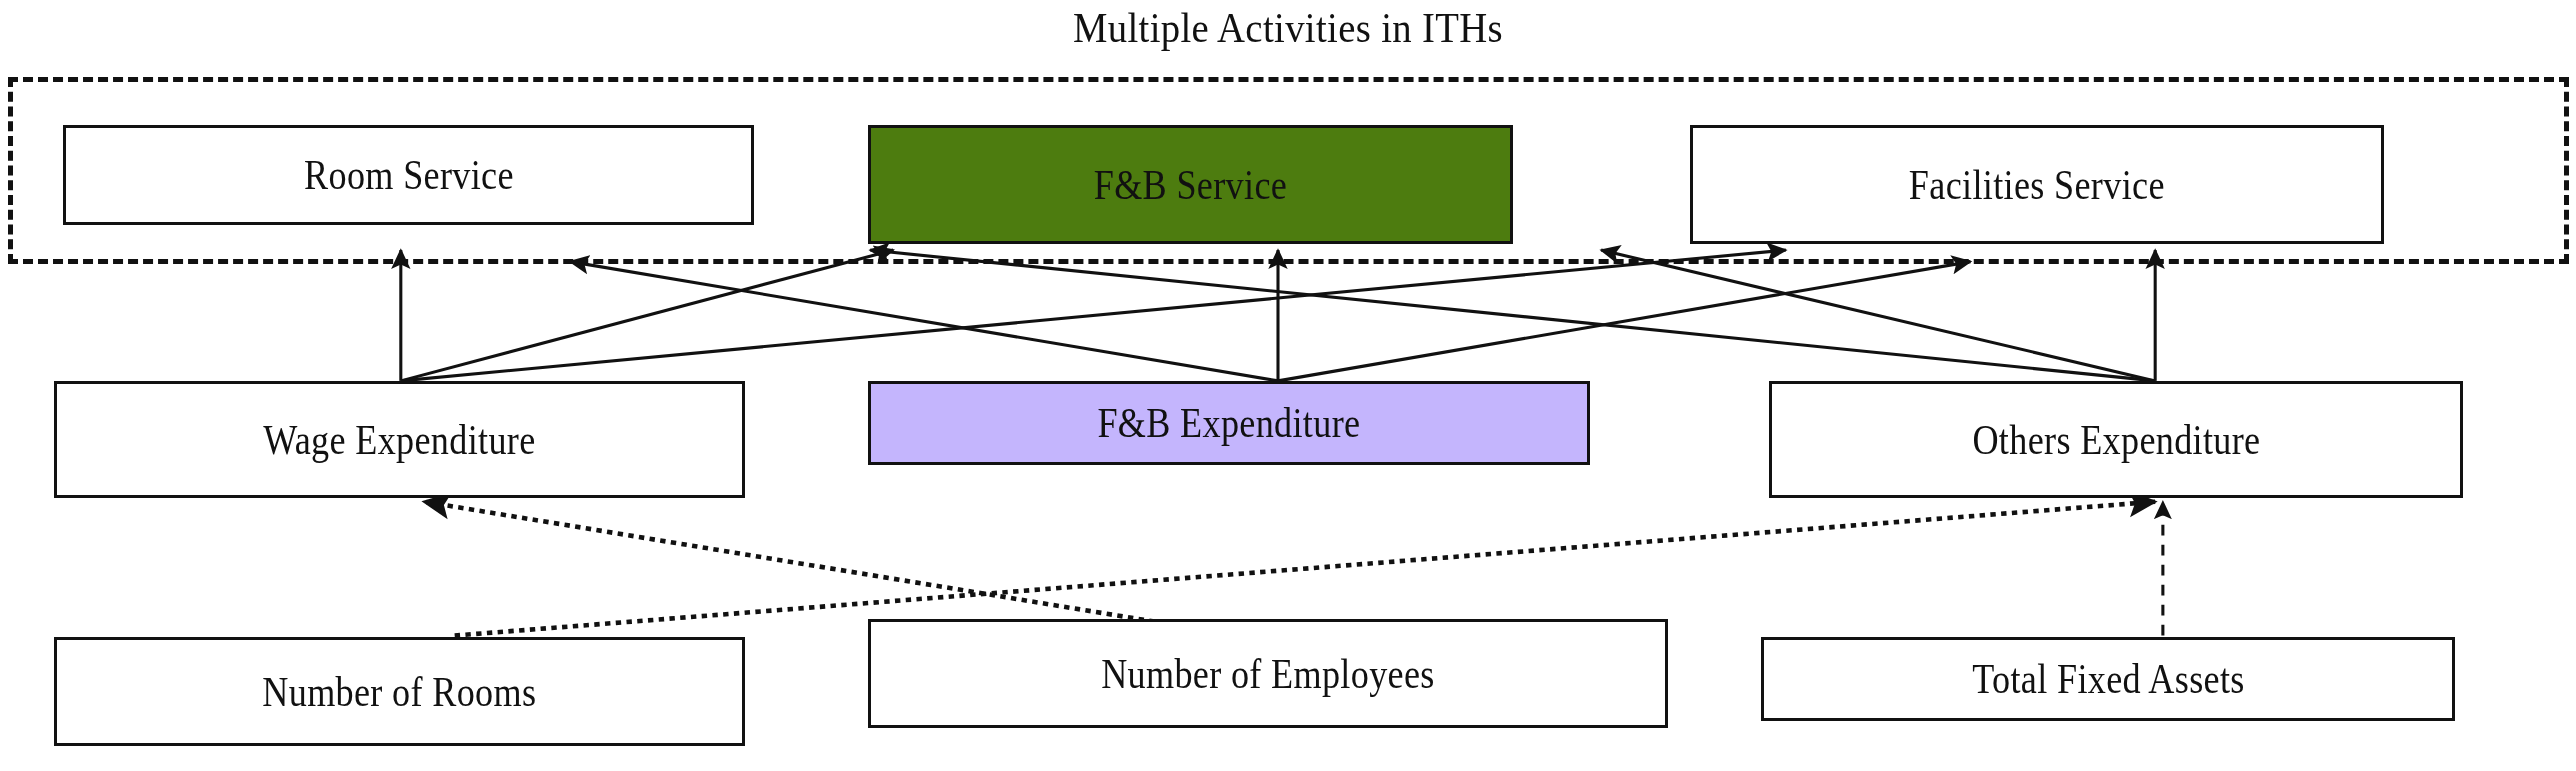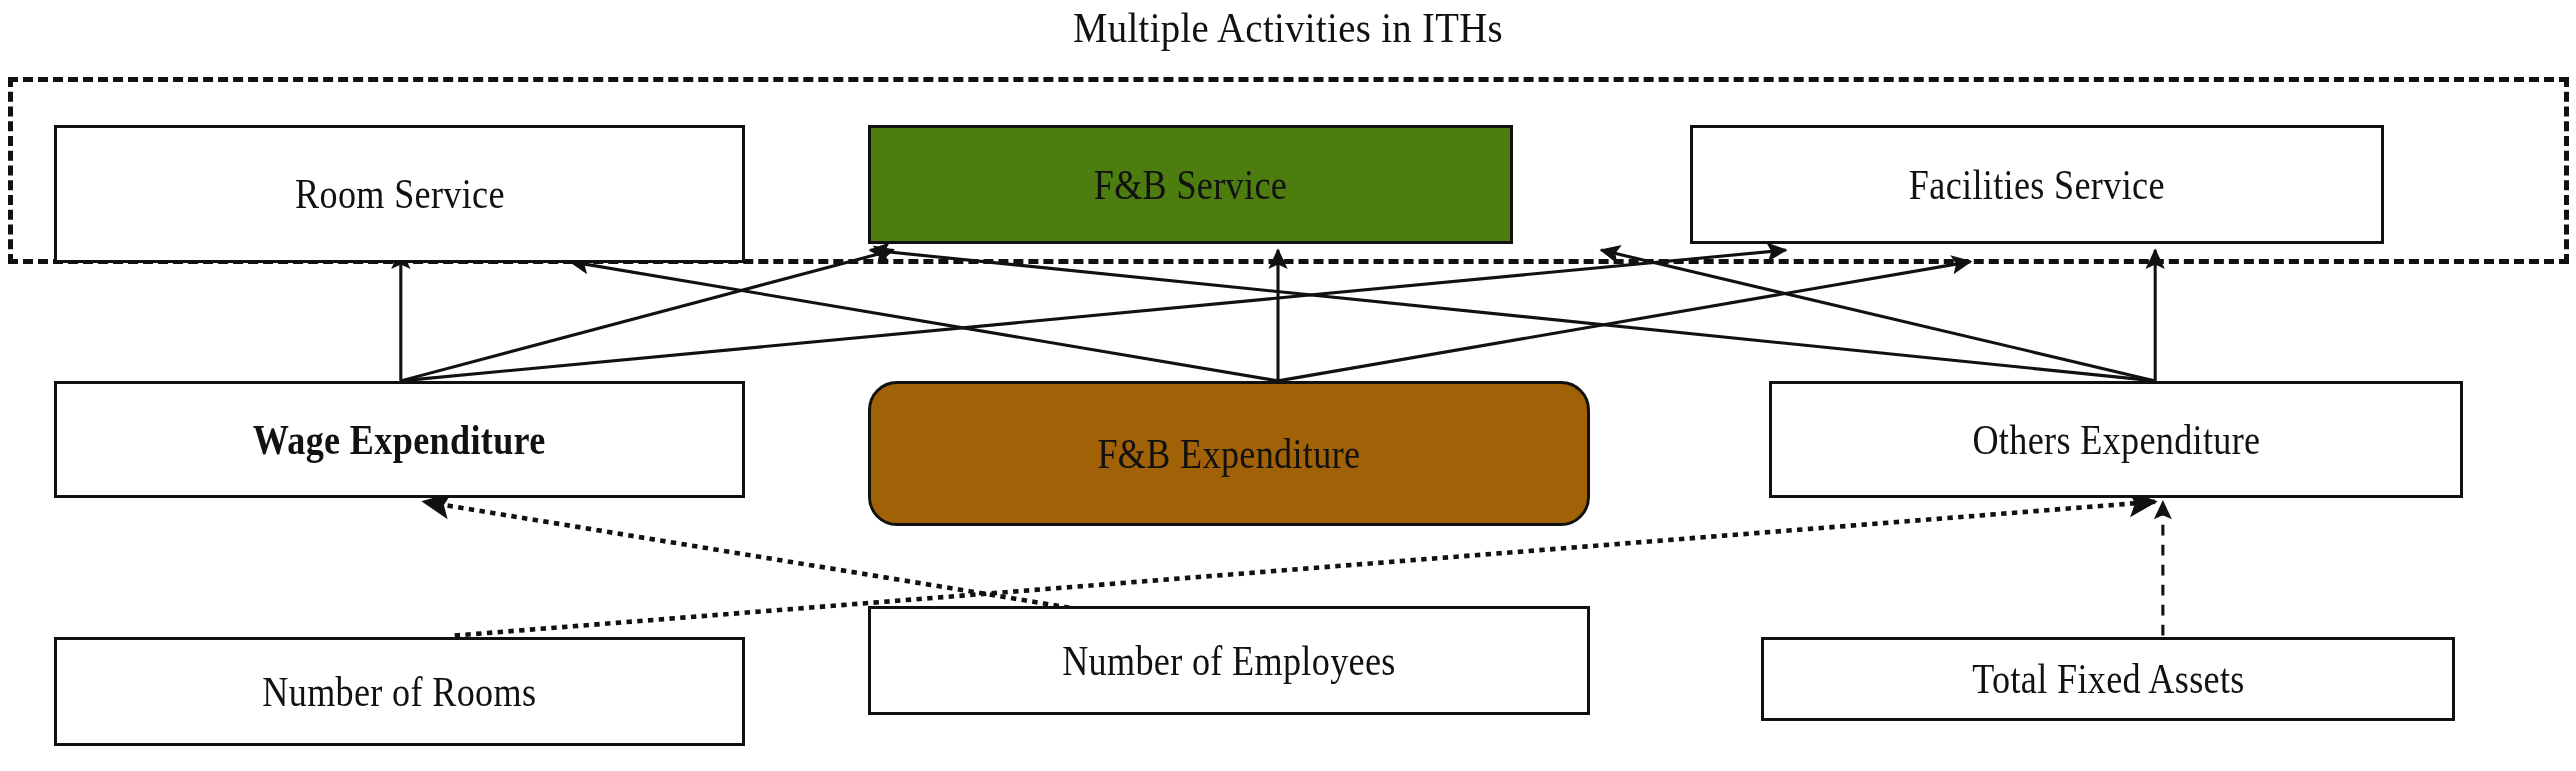--- a/index.html
+++ b/index.html
@@ -91,42 +91,42 @@
         <line x1="2800" y1="495" x2="2800" y2="325" stroke="#111111" stroke-width="4" marker-end="url(#arrow-solid)"></line>
         <line x1="2800" y1="495" x2="1130" y2="325" stroke="#111111" stroke-width="4" marker-end="url(#arrow-solid)"></line>
         <line x1="2800" y1="495" x2="2080" y2="325" stroke="#111111" stroke-width="4" marker-end="url(#arrow-solid)"></line>
         <line x1="1610" y1="826" x2="550" y2="652" stroke="#111111" stroke-width="6" stroke-dasharray="7 7" marker-end="url(#arrow-dotted)"></line>
         <line x1="590" y1="826" x2="2800" y2="652" stroke="#111111" stroke-width="6" stroke-dasharray="7 7" marker-end="url(#arrow-dotted)"></line>
         <line x1="2810" y1="826" x2="2810" y2="652" stroke="#111111" stroke-width="4" stroke-dasharray="14 12" marker-end="url(#arrow-dotted)"></line>
       </g>
   </svg>
 
   <div id="nodes-layer">
-      <div class="node-box" style="left: 54px; top: 125px; width: 691px; height: 138px; border-color: rgb(17, 17, 17); background: rgb(255, 255, 255);">
+      <div class="node-box" style="left: 63px; top: 125px; width: 691px; height: 100px; border-color: rgb(17, 17, 17); background: rgb(255, 255, 255);">
         <span class="node-label" style="color: rgb(17, 17, 17);">Room Service</span>
       </div>
       <div class="node-box" style="left: 868px; top: 125px; width: 645px; height: 119px; border-color: rgb(17, 17, 17); background: #4d7c0f;">
         <span class="node-label" style="color: rgb(17, 17, 17);">F&amp;B Service</span>
       </div>
       <div class="node-box" style="left: 1690px; top: 125px; width: 694px; height: 119px; border-color: rgb(17, 17, 17); background: rgb(255, 255, 255);">
         <span class="node-label" style="color: rgb(17, 17, 17);">Facilities Service</span>
       </div>
-      <div class="node-box" style="left: 54px; top: 381px; width: 691px; height: 117px; border-color: rgb(17, 17, 17); background: rgb(255, 255, 255); font-weight: bold;">
+      <div class="node-box" style="left: 54px; top: 381px; width: 691px; height: 117px; border-color: rgb(17, 17, 17); background: rgb(255, 255, 255);">
         <span class="node-label" style="color: rgb(17, 17, 17);">Wage Expenditure</span>
       </div>
-      <div class="node-box" style="left: 868px; top: 381px; width: 722px; height: 145px; border-color: rgb(17, 17, 17); background: #a16207; border-radius: 29px;">
+      <div class="node-box" style="left: 868px; top: 381px; width: 722px; height: 84px; border-color: rgb(17, 17, 17); background: #c4b5fd;">
         <span class="node-label" style="color: rgb(17, 17, 17);">F&amp;B Expenditure</span>
       </div>
       <div class="node-box" style="left: 1761px; top: 381px; width: 694px; height: 117px; border-color: rgb(17, 17, 17); background: rgb(255, 255, 255); margin-left: 8px;">
         <span class="node-label" style="color: rgb(17, 17, 17);">Others Expenditure</span>
       </div>
       <div class="node-box" style="left: 54px; top: 637px; width: 691px; height: 109px; border-color: rgb(17, 17, 17); background: rgb(255, 255, 255); justify-content: center;">
         <span class="node-label" style="color: rgb(17, 17, 17);">Number of Rooms</span>
       </div>
-      <div class="node-box" style="left: 868px; top: 606px; width: 722px; height: 109px; border-color: rgb(17, 17, 17); background: rgb(255, 255, 255);">
+      <div class="node-box" style="left: 868px; top: 619px; width: 800px; height: 109px; border-color: rgb(17, 17, 17); background: rgb(255, 255, 255);">
         <span class="node-label" style="color: rgb(17, 17, 17);">Number of Employees</span>
       </div>
       <div class="node-box" style="left: 1761px; top: 637px; width: 694px; height: 84px; border-color: rgb(17, 17, 17); background: rgb(255, 255, 255);">
         <span class="node-label" style="color: rgb(17, 17, 17);">Total Fixed Assets</span>
       </div>
     </div>
 
 </div>
 
 

